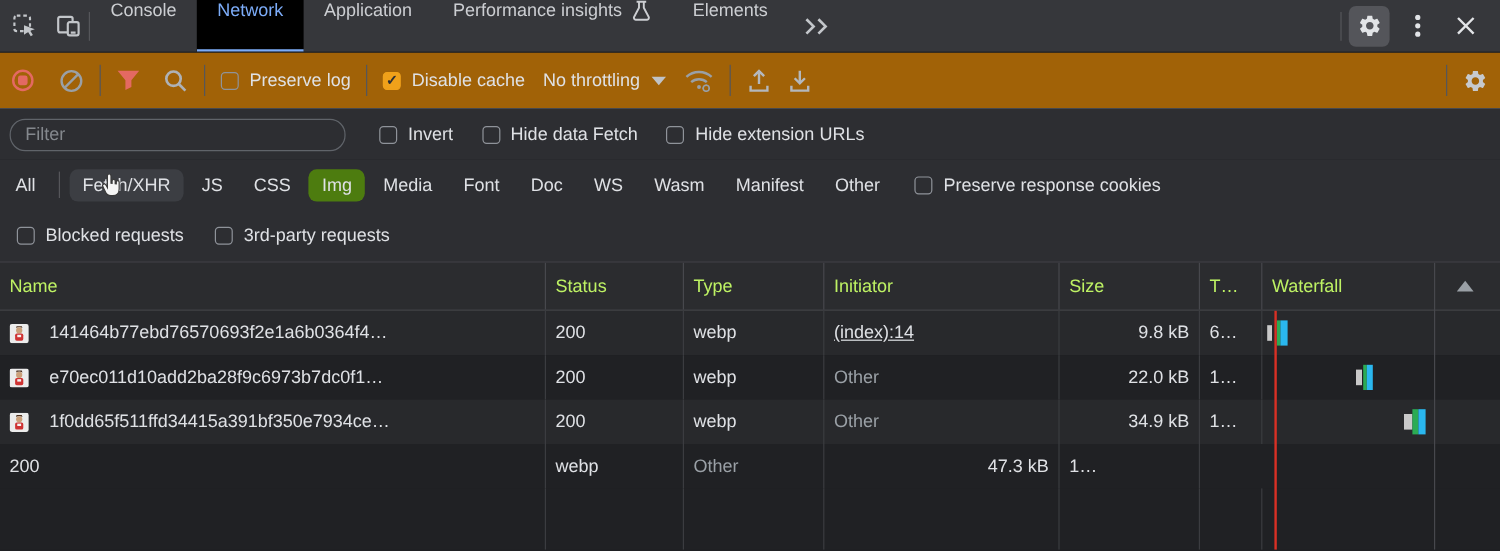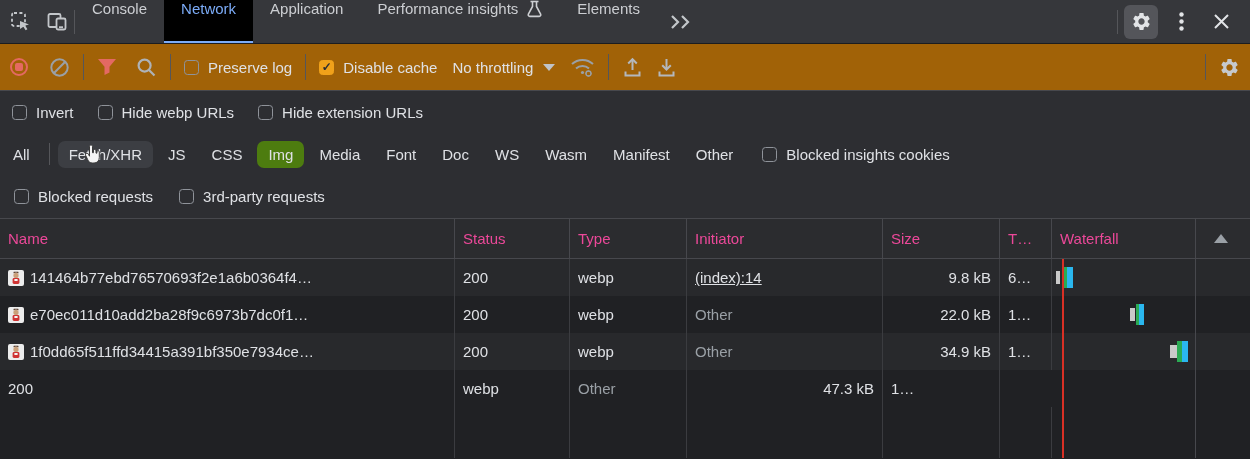--- a/index.html
+++ b/index.html
@@ -44,30 +44,30 @@
   .types-row { height:42px; background:#2d2e32; display:flex; align-items:center; padding:0 2px; gap:4px; position:relative; }
   .pill { padding:5px 11px; border-radius:7px; color:#dfe1e5; white-space:nowrap; }
   .pill.hover { background:#3c3e43; }
   .pill.selected { background:#4d7c0f; }
   .types-row .vsep2 { width:1px; height:22px; background:#55565a; margin:0 4px; }
   .blocked-row { height:44px; background:#2d2e32; display:flex; align-items:center; padding:0 14px; gap:26px; border-bottom:1px solid #47484d; }
 
   
   .table { position:relative; height:239px; display:flex; flex-direction:column; background:#202124; }
   .grid { display:grid; grid-template-columns:455px 115px 117px 196px 117px 52px 198px; }
-  .thead { height:40px; background:#2b2c2f; border-bottom:1px solid #47484d; color:#ec4899; }
+  .thead { height:40px; background:#2b2c2f; border-bottom:1px solid #47484d; color:#bef264; }
   .thead .th { display:flex; align-items:center; padding:0 8px; border-right:1px solid #47484d; overflow:hidden; white-space:nowrap; }
   .thead .th:last-child { border-right:none; justify-content:flex-start; position:relative; }
   .sort-arrow { position:absolute; right:22px; width:0; height:0; border-left:7px solid transparent; border-right:7px solid transparent; border-bottom:9px solid #9aa0a6; }
   .row { height:37px; color:#dfe1e5; }
   .row:nth-child(odd)  { background:#202124; }
   .row:nth-child(even) { background:#28292c; }
   .td { display:flex; align-items:center; padding:0 8px; border-right:1px solid #3b3c40; overflow:hidden; white-space:nowrap; }
   .td:last-child { border-right:none; position:relative; padding:0; }
-  .td.name { gap:6px; }
+  .td.name { gap:17px; }
   .td.size { justify-content:flex-end; }
   .td .muted { color:#9aa0a6; }
   .td .link { text-decoration:underline; }
   .thumb { flex:none; }
   .filler { flex:1; }
   .filler .td { height:100%; }
   .redline { position:absolute; left:1062px; top:40px; bottom:0; width:2px; background:#d93025; }
   .gridline { position:absolute; left:1195px; top:0; bottom:0; width:1px; background:#47484d; }
   .wf-tick, .wf-wait, .wf-dl { position:absolute; top:50%; }
   .wf-tick { height:13px; margin-top:-6.5px; background:#c9c9c9; }
@@ -220,27 +220,28 @@
   <span class="spacer"></span>
   <span class="tsep"></span>
   <span class="icon">
     <svg width="21" height="21" viewBox="0 0 24 24" fill="#c6c9cd">
       <path d="M19.14 12.94c.04-.3.06-.61.06-.94 0-.32-.02-.64-.07-.94l2.03-1.58c.18-.14.23-.41.12-.61l-1.92-3.32c-.12-.22-.37-.29-.59-.22l-2.39.96c-.5-.38-1.03-.7-1.62-.94l-.36-2.54c-.04-.24-.24-.41-.48-.41h-3.84c-.24 0-.43.17-.47.41l-.36 2.54c-.59.24-1.13.57-1.62.94l-2.39-.96c-.22-.08-.47 0-.59.22L2.74 8.87c-.12.21-.08.47.12.61l2.03 1.58c-.05.3-.09.63-.09.94s.02.64.07.94l-2.03 1.58c-.18.14-.23.41-.12.61l1.92 3.32c.12.22.37.29.59.22l2.39-.96c.5.38 1.03.7 1.62.94l.36 2.54c.05.24.24.41.48.41h3.84c.24 0 .44-.17.47-.41l.36-2.54c.59-.24 1.13-.56 1.62-.94l2.39.96c.22.08.47 0 .59-.22l1.92-3.32c.12-.22.07-.47-.12-.61l-2.01-1.58zM12 15.6c-1.98 0-3.6-1.62-3.6-3.6s1.62-3.6 3.6-3.6 3.6 1.62 3.6 3.6-1.62 3.6-3.6 3.6z"></path>
     </svg>
   </span>
 </div>
 
 <div class="filter-row">
+  <input class="filter-input" placeholder="Filter" style="">
   <span class="cb-group" style="margin-left:4px;">
     <span class="cb"></span>
     <span>Invert</span>
   </span>
   <span class="cb-group">
     <span class="cb"></span>
-    <span>Hide webp URLs</span>
+    <span>Hide data Fetch</span>
   </span>
   <span class="cb-group">
     <span class="cb"></span>
     <span>Hide extension URLs</span>
   </span>
 </div>
 
 <div class="types-row">
   <span class="pill">All</span>
   <span class="vsep2"></span>
@@ -250,21 +251,21 @@
   <span class="pill selected">Img</span>
   <span class="pill">Media</span>
   <span class="pill">Font</span>
   <span class="pill">Doc</span>
   <span class="pill">WS</span>
   <span class="pill">Wasm</span>
   <span class="pill">Manifest</span>
   <span class="pill">Other</span>
   <span class="cb-group" style="margin-left:14px;">
     <span class="cb"></span>
-    <span>Blocked insights cookies</span>
+    <span>Preserve response cookies</span>
   </span>
   <span class="cursor-hand">
     <svg width="17" height="20" viewBox="0 0 17 20">
       <path d="M5.5 1.6 c0-.9.7-1.6 1.5-1.6 s1.5.7 1.5 1.6 v6.1 l.9.1 v-2 c0-.8.6-1.4 1.3-1.4 s1.3.6 1.3 1.4 v2.3 l.9.1 v-1.3 c0-.7.6-1.3 1.2-1.3 s1.2.6 1.2 1.3 v5.6 c0 3.2-2.1 5.5-5.3 5.5 h-1.6 c-2.4 0-3.9-1.2-4.6-3.2 L1.6 10.3 c-.4-1 .3-2 1.3-2 .6 0 1.2.4 1.5 1 l1.1 1.9 Z" fill="#f5f5f5" stroke="#3a3a3a" stroke-width="1"></path>
     </svg>
   </span>
 </div>
 
 <div class="blocked-row">
   <span class="cb-group">

